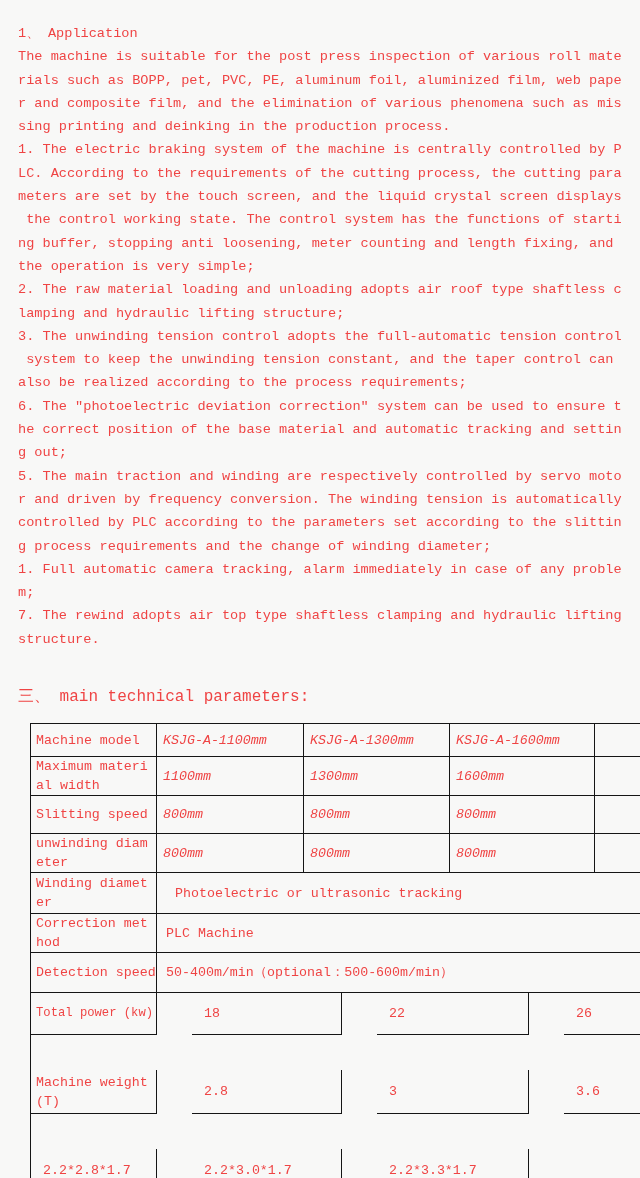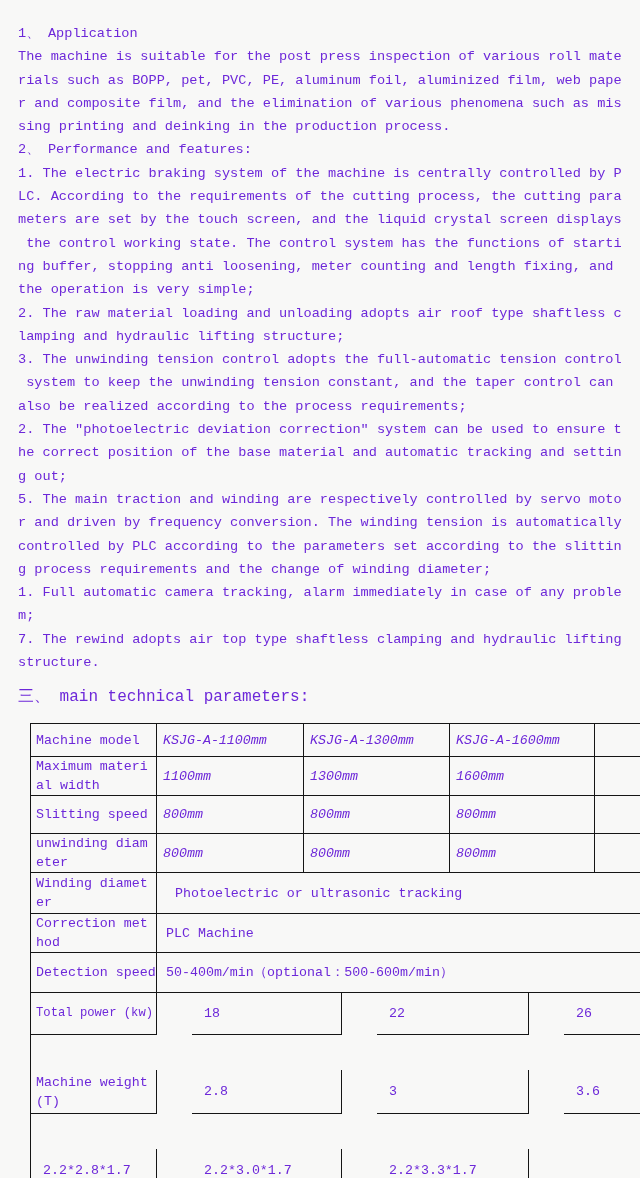--- a/index.html
+++ b/index.html
@@ -4,21 +4,21 @@
 <style>
   * { box-sizing: border-box; }
   html, body { margin: 0; padding: 0; }
   body { background: #f8f8f7; }
   .page {
     position: relative;
     width: 640px;
     height: 1178px;
     background: #f8f8f7;
     font-family: "Liberation Mono", "DejaVu Sans Mono", monospace;
-    color: #6d28d9;
+    color: #ef4444;
     overflow: hidden;
   }
   .body-text {
     position: absolute;
     left: 18px;
     top: 22px;
     font-size: 13.6px;
     line-height: 23.3px;
   }
   .pre { white-space: pre; }
@@ -73,33 +73,32 @@
 <body>
 
 <div class="page">
 
   <div class="body-text">
     <div class="pre">1、 Application</div>
     <div class="pre">The machine is suitable for the post press inspection of various roll mate
 rials such as BOPP, pet, PVC, PE, aluminum foil, aluminized film, web pape
 r and composite film, and the elimination of various phenomena such as mis
 sing printing and deinking in the production process.</div>
-    <div class="pre">2、 Performance and features:</div>
     <div class="pre">1. The electric braking system of the machine is centrally controlled by P
 LC. According to the requirements of the cutting process, the cutting para
 meters are set by the touch screen, and the liquid crystal screen displays
  the control working state. The control system has the functions of starti
 ng buffer, stopping anti loosening, meter counting and length fixing, and
 the operation is very simple;</div>
     <div class="pre">2. The raw material loading and unloading adopts air roof type shaftless c
 lamping and hydraulic lifting structure;</div>
     <div class="pre">3. The unwinding tension control adopts the full-automatic tension control
  system to keep the unwinding tension constant, and the taper control can
 also be realized according to the process requirements;</div>
-    <div class="pre">2. The ″photoelectric deviation correction″ system can be used to ensure t
+    <div class="pre">6. The ″photoelectric deviation correction″ system can be used to ensure t
 he correct position of the base material and automatic tracking and settin
 g out;</div>
     <div class="pre">5. The main traction and winding are respectively controlled by servo moto
 r and driven by frequency conversion. The winding tension is automatically
 controlled by PLC according to the parameters set according to the slittin
 g process requirements and the change of winding diameter;</div>
     <div class="pre">1. Full automatic camera tracking, alarm immediately in case of any proble
 m;</div>
     <div class="pre">7. The rewind adopts air top type shaftless clamping and hydraulic lifting
 structure.</div>

